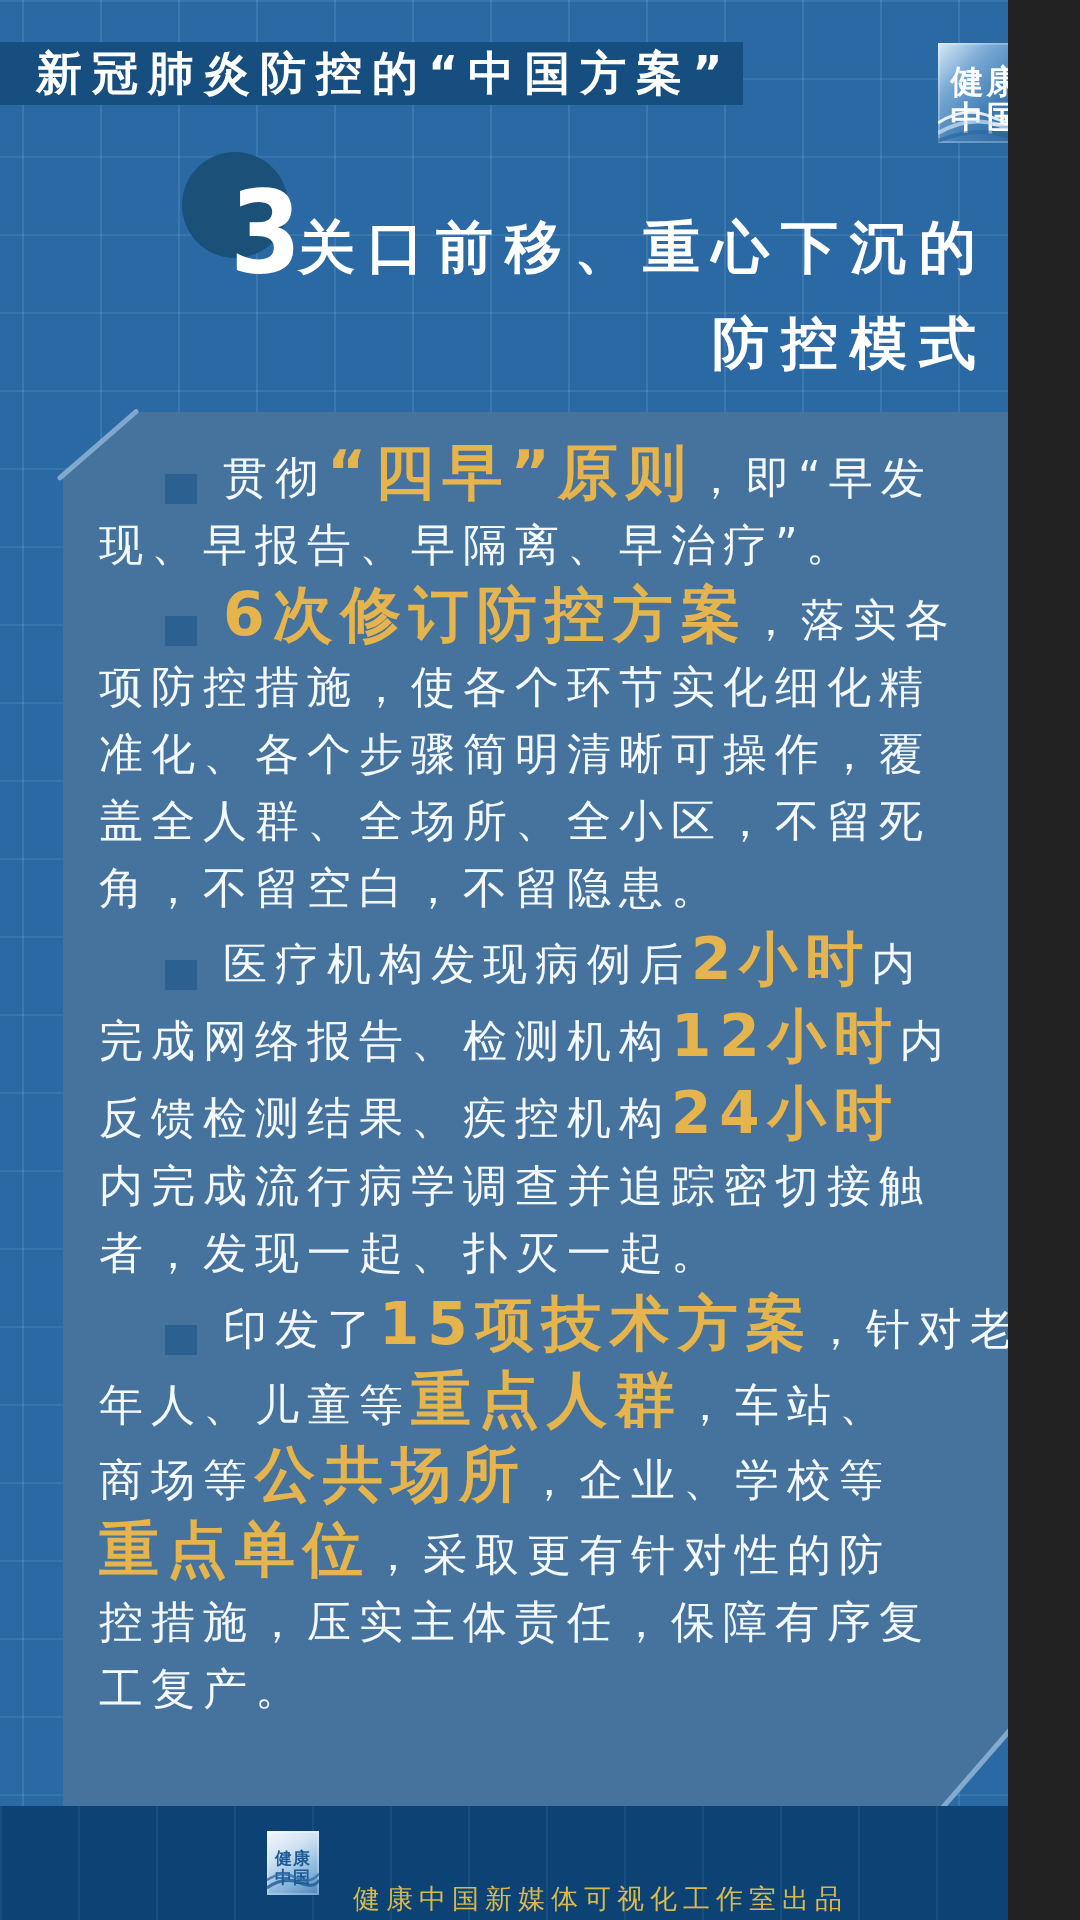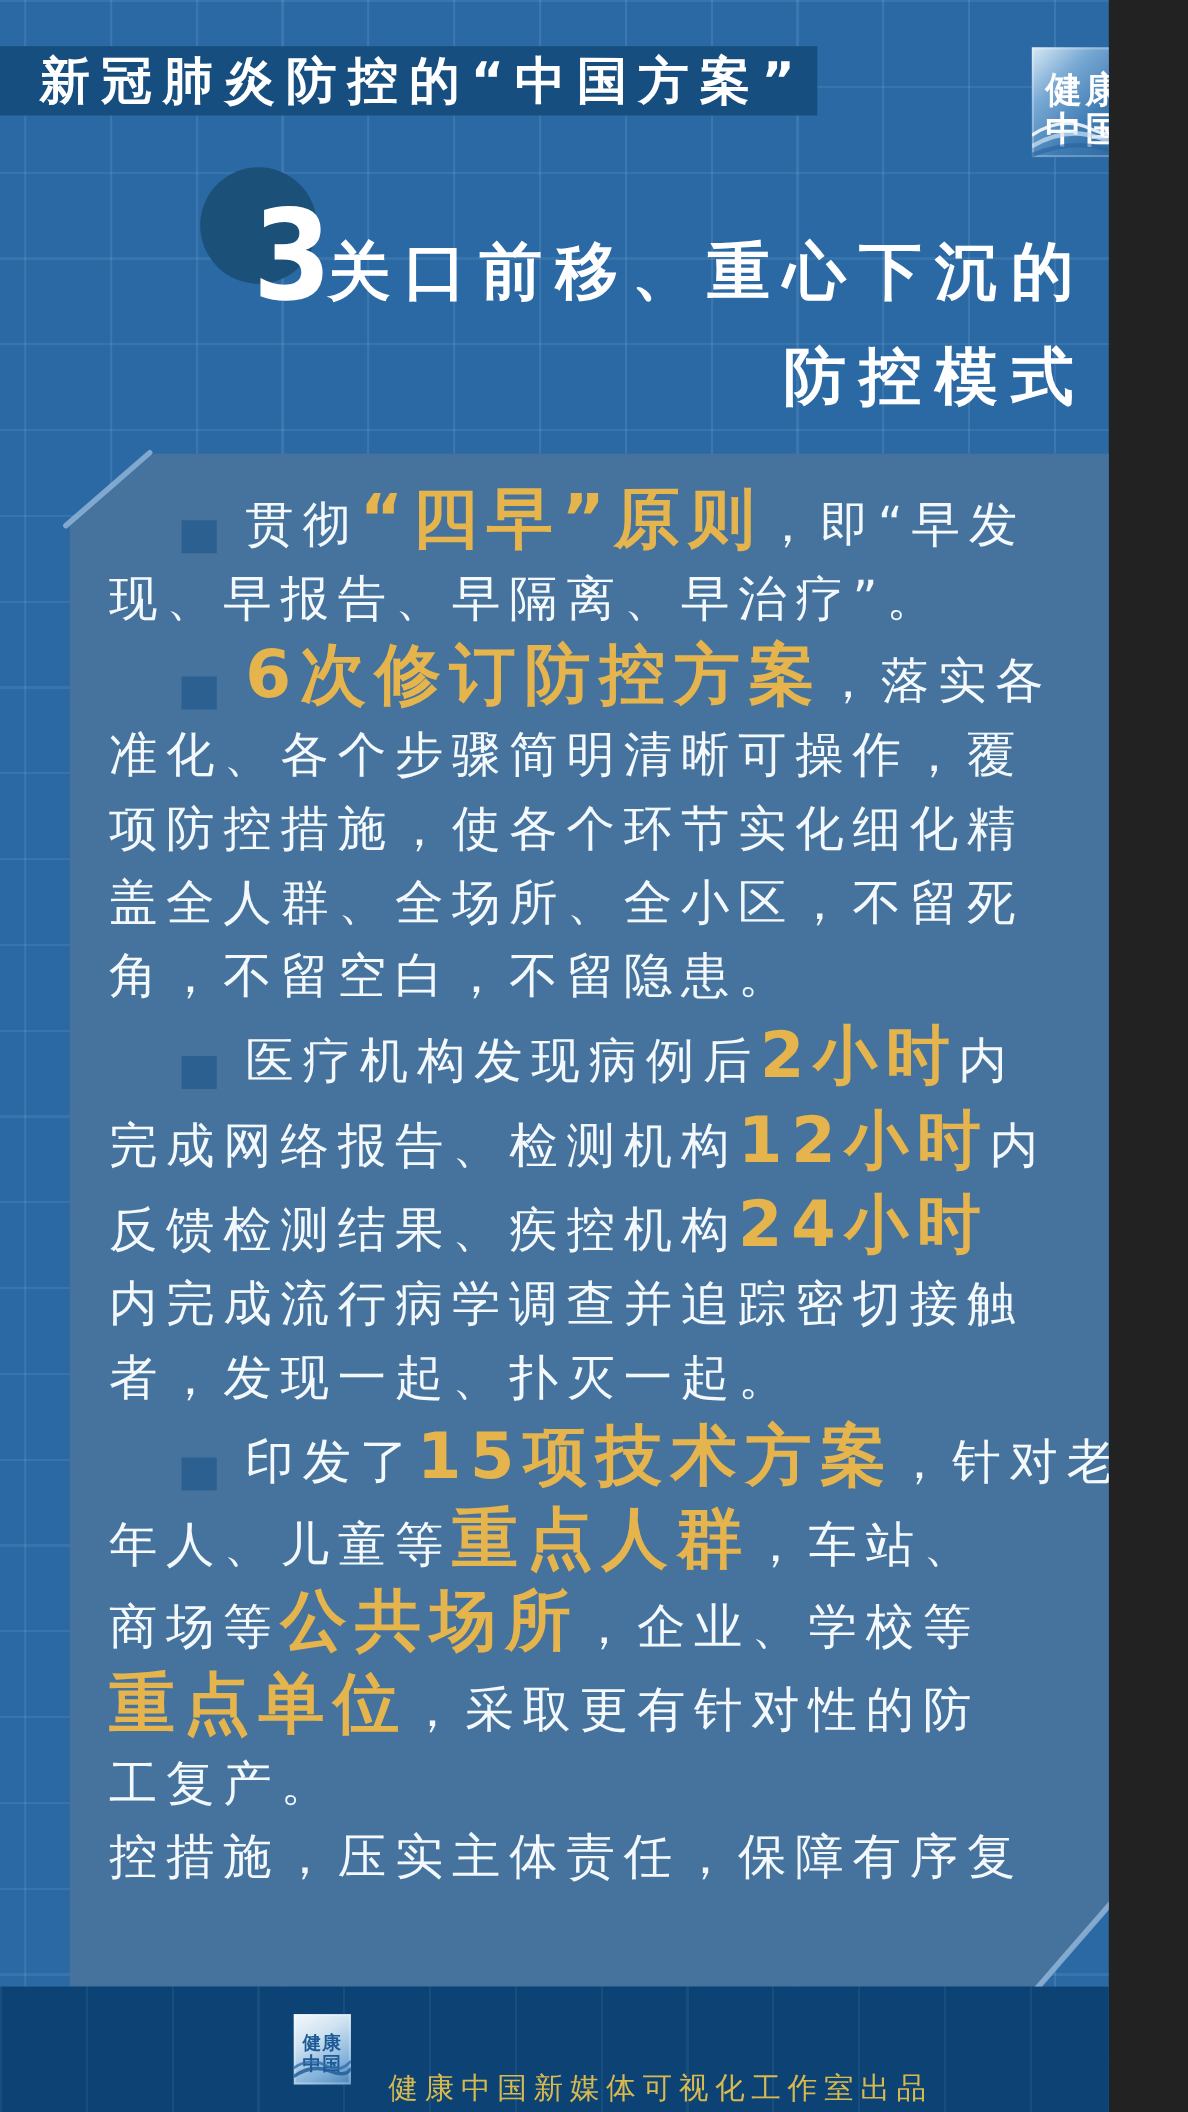--- a/index.html
+++ b/index.html
@@ -111,35 +111,35 @@
   <div class="sec-title">
     <div>关口前移、重心下沉的</div>
     <div>防控模式</div>
   </div>
 
   <div class="panel">
     <div>
         <div class="ln"><span class="bullet"></span><span class="seg-w">贯彻</span><span class="seg-y">“四早”原则</span><span class="seg-w">，即“早发</span></div>
         <div class="ln"><span class="seg-w">现、早报告、早隔离、早治疗”。</span></div>
         <div class="ln"><span class="bullet"></span><span class="seg-y">6次修订防控方案</span><span class="seg-w">，落实各</span></div>
+        <div class="ln"><span class="seg-w">项防控措施，使各个环节实化细化精</span></div>
         <div class="ln"><span class="seg-w">准化、各个步骤简明清晰可操作，覆</span></div>
-        <div class="ln"><span class="seg-w">项防控措施，使各个环节实化细化精</span></div>
         <div class="ln"><span class="seg-w">盖全人群、全场所、全小区，不留死</span></div>
         <div class="ln"><span class="seg-w">角，不留空白，不留隐患。</span></div>
         <div class="ln"><span class="bullet"></span><span class="seg-w">医疗机构发现病例后</span><span class="seg-Y">2小时</span><span class="seg-w">内</span></div>
         <div class="ln"><span class="seg-w">完成网络报告、检测机构</span><span class="seg-Y">12小时</span><span class="seg-w">内</span></div>
         <div class="ln"><span class="seg-w">反馈检测结果、疾控机构</span><span class="seg-Y">24小时</span></div>
         <div class="ln"><span class="seg-w">内完成流行病学调查并追踪密切接触</span></div>
         <div class="ln"><span class="seg-w">者，发现一起、扑灭一起。</span></div>
         <div class="ln"><span class="bullet"></span><span class="seg-w">印发了</span><span class="seg-Y">15项</span><span class="seg-y">技术方案</span><span class="seg-w">，针对老</span></div>
         <div class="ln"><span class="seg-w">年人、儿童等</span><span class="seg-y">重点人群</span><span class="seg-w">，车站、</span></div>
         <div class="ln"><span class="seg-w">商场等</span><span class="seg-y">公共场所</span><span class="seg-w">，企业、学校等</span></div>
         <div class="ln"><span class="seg-y">重点单位</span><span class="seg-w">，采取更有针对性的防</span></div>
+        <div class="ln"><span class="seg-w">控措施，压实主体责任，保障有序复</span></div>
         <div class="ln"><span class="seg-w">工复产。</span></div>
-        <div class="ln"><span class="seg-w">控措施，压实主体责任，保障有序复</span></div>
       </div>
   </div>
   <div class="bevel bevel-tl"></div>
   <div class="bevel bevel-br"></div>
 
   <div class="footer">
     <div class="credit">健康中国新媒体可视化工作室出品</div>
   </div>
   <div class="logo logo-bottom">
     <div class="logo-txt">

